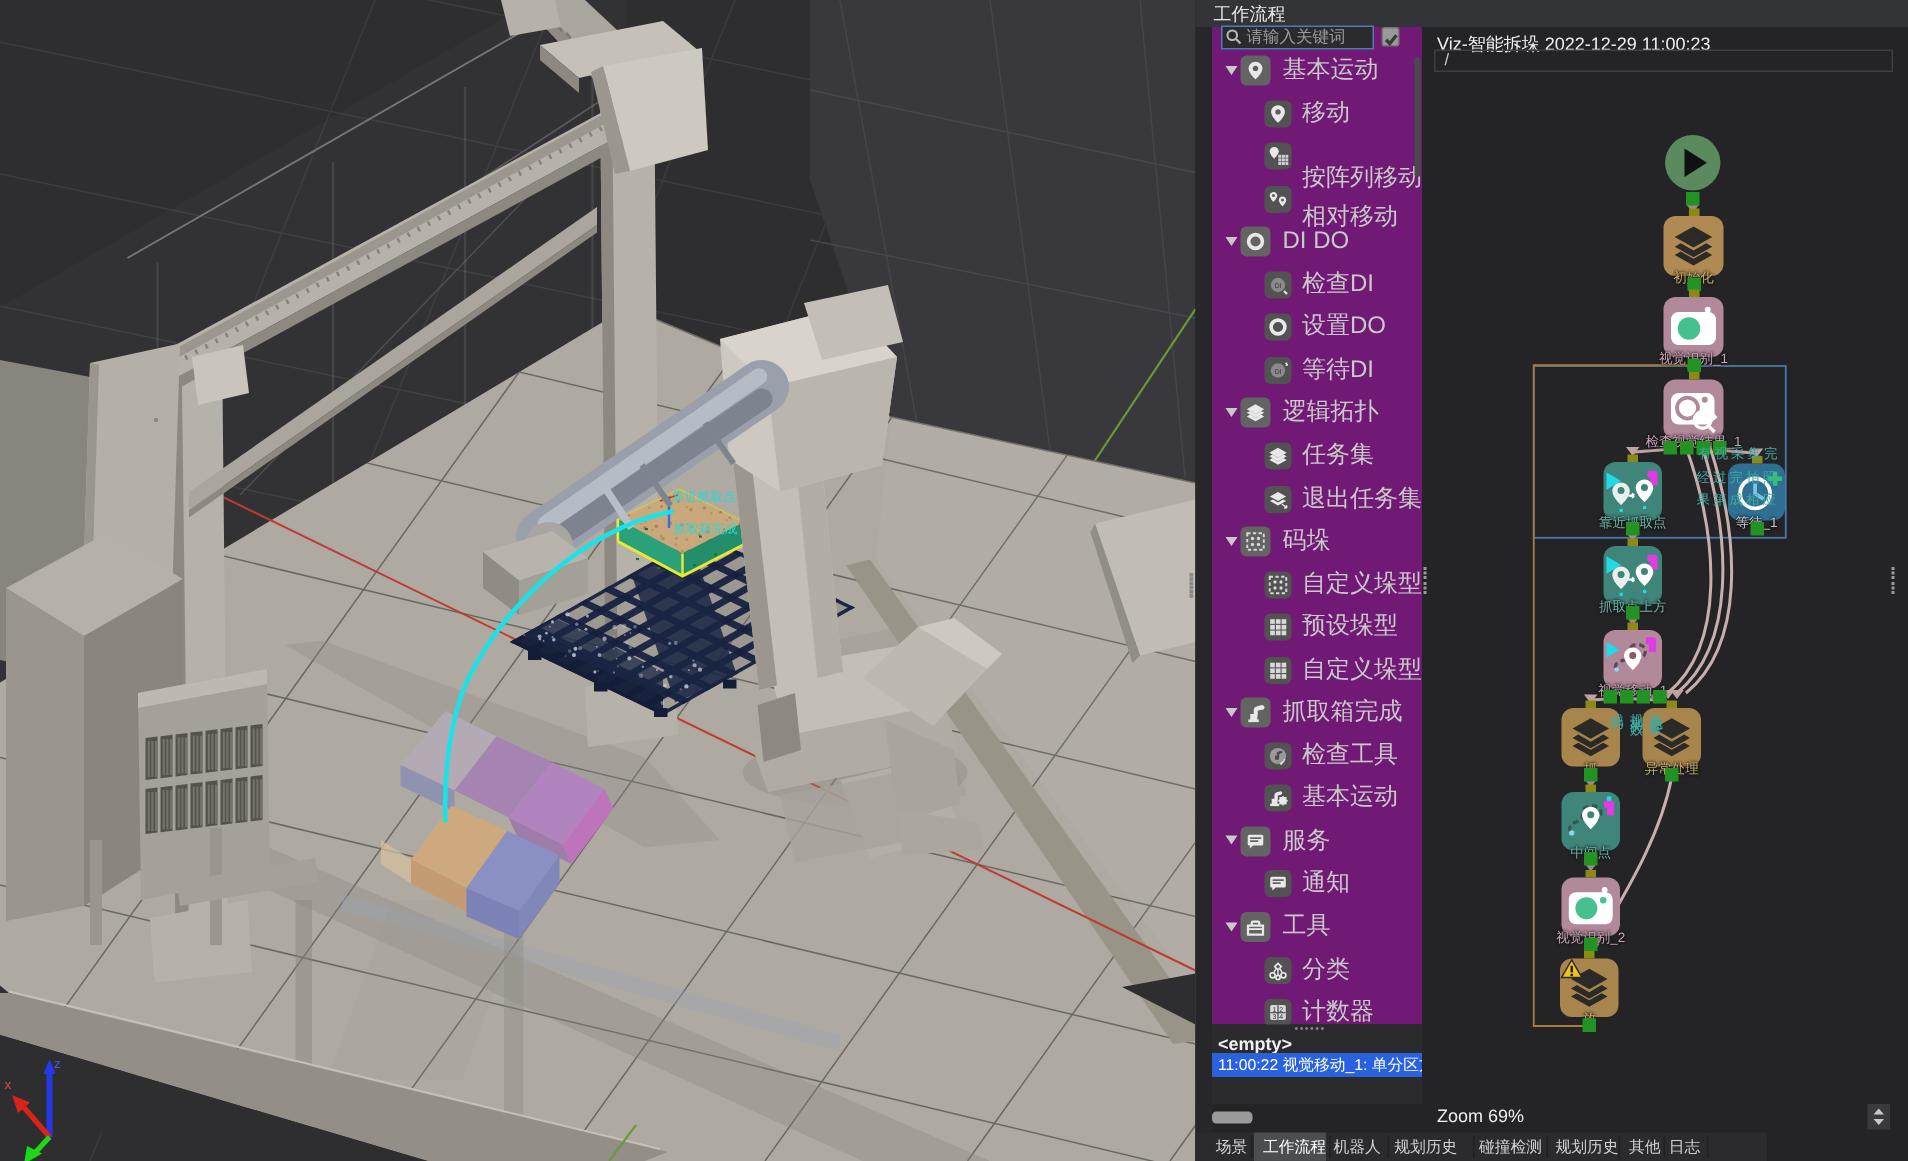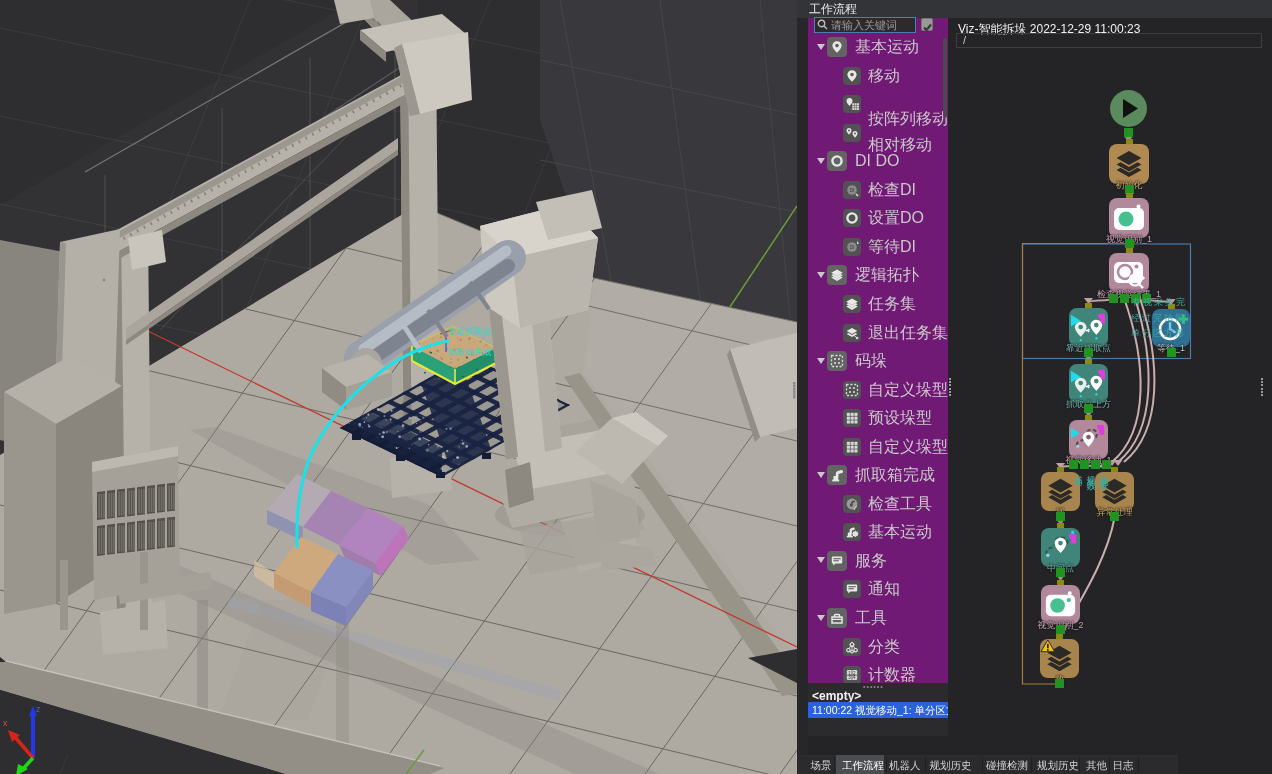--- a/index.html
+++ b/index.html
@@ -906,30 +906,40 @@
 <div style="position:absolute;left:155px;top:462px;width:9px;height:9px;background:#229222;"></div>
 <div style="position:absolute;left:156px;top:417px;width:7px;height:5px;background:#8a8a14;"></div>
 <div style="position:absolute;left:101px;top:518px;width:9px;height:9px;background:#229222;"></div>
 <div style="position:absolute;left:102px;top:473px;width:7px;height:5px;background:#8a8a14;"></div>
 <div style="position:absolute;left:101px;top:575px;width:9px;height:9px;background:#229222;"></div>
 <div style="position:absolute;left:102px;top:530px;width:7px;height:5px;background:#8a8a14;"></div>
 <div style="position:absolute;left:100px;top:629px;width:9px;height:9px;background:#229222;"></div>
 <div style="position:absolute;left:101px;top:584px;width:7px;height:5px;background:#8a8a14;"></div>
 <div style="position:absolute;left:177px;top:246px;color:#3fa9a0;font-size:9px;letter-spacing:2px;">有视采集完</div>
 <div style="position:absolute;left:176px;top:262px;color:#3fa9a0;font-size:9px;letter-spacing:2px;">经过完拍照</div>
-<div style="position:absolute;left:176px;top:277px;color:#3fa9a0;font-size:9px;letter-spacing:2px;">单分区方形</div>
+<div style="position:absolute;left:176px;top:277px;color:#3fa9a0;font-size:9px;letter-spacing:2px;">果第成相应</div>
 <div style="position:absolute;left:116px;top:418px;color:#3fa9a0;font-size:9px;writing-mode:vertical-rl;letter-spacing:2px;">成功</div>
 <div style="position:absolute;left:129px;top:418px;color:#3fa9a0;font-size:9px;writing-mode:vertical-rl;letter-spacing:2px;">规划失败</div>
 <div style="position:absolute;left:142px;top:418px;color:#3fa9a0;font-size:9px;writing-mode:vertical-rl;letter-spacing:2px;">其他异常</div>
       </div>
   </div>
   <div id="logarea">
     <div style="position:absolute;left:55px;top:0px;color:#888;font-size:7px;letter-spacing:1px;">••••••</div>
     <div style="position:absolute;left:4px;top:6px;color:#f2f2f2;font-size:12px;font-weight:bold;">&lt;empty&gt;</div>
     <div style="position:absolute;left:0px;top:19px;width:140px;height:16px;background:#2a62de;color:#fff;font-size:10.5px;line-height:16px;padding-left:4px;white-space:nowrap;overflow:hidden;">11:00:22 视觉移动_1: 单分区方形</div>
+  </div>
+  <div id="zoomrow">
+    <div style="position:absolute;left:0px;top:5px;width:27px;height:8px;background:#9a9a9a;border-radius:3px;"></div>
+    <div style="position:absolute;left:150px;top:1px;color:#efefef;font-size:12px;">Zoom 69%</div>
+    <div style="position:absolute;left:437px;top:0px;width:15px;height:17px;background:#3a3a3d;">
+      <svg width="15" height="17" viewBox="0 0 15 17">
+          <path d="M7.5 3 L11 7 L4 7 Z" fill="#c9c9c9"></path>
+          <path d="M7.5 14 L11 10 L4 10 Z" fill="#c9c9c9"></path>
+        </svg>
+    </div>
   </div>
   <div id="tabbar">
       <div style="position:absolute;left:39px;top:0;width:48px;height:19px;background:#4b4d50;"></div>
 <div class="tabt" style="left:13.5px;color:#d2d2d2;">场景</div>
 <div class="tabt" style="left:45px;color:#ffffff;">工作流程</div>
 <div class="tabt" style="left:92px;color:#d2d2d2;">机器人</div>
 <div class="tabt" style="left:132.5px;color:#d2d2d2;">规划历史</div>
 <div class="tabt" style="left:189px;color:#d2d2d2;">碰撞检测</div>
 <div class="tabt" style="left:240px;color:#d2d2d2;">规划历史</div>
 <div class="tabt" style="left:289px;color:#d2d2d2;">其他</div>

